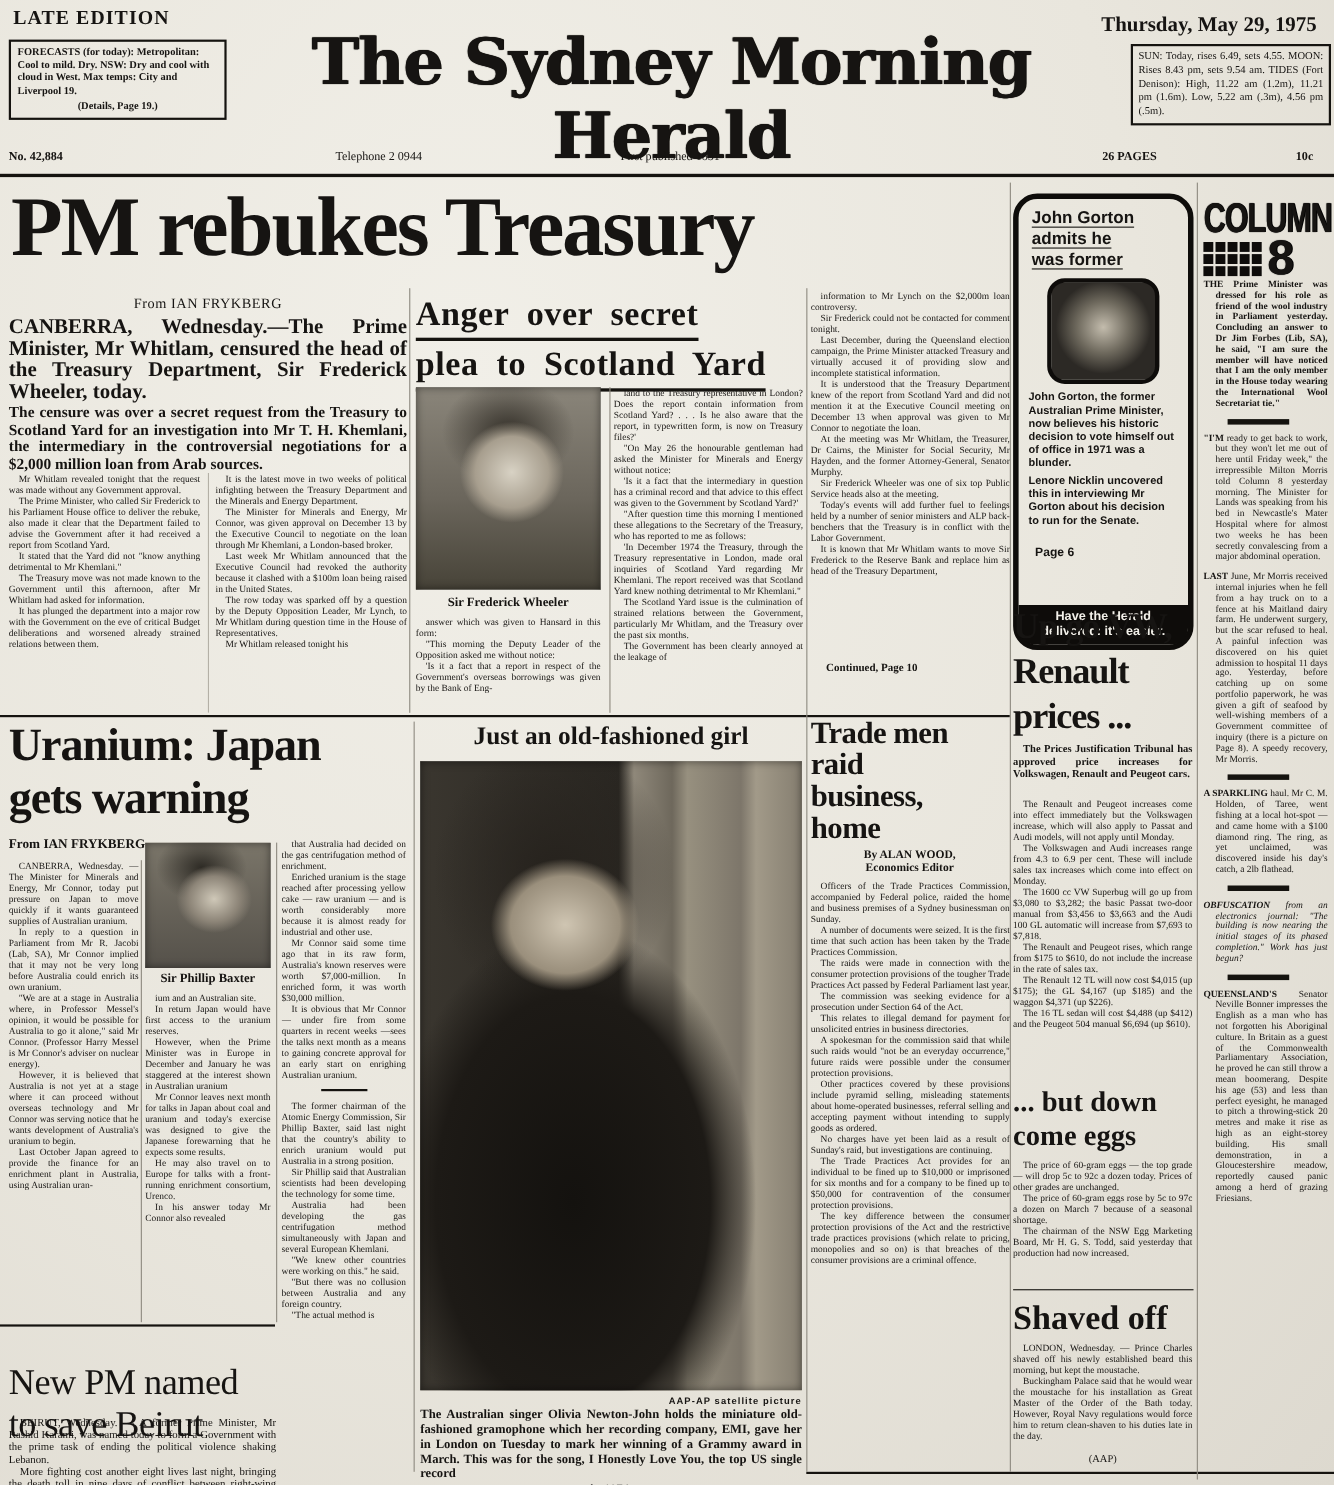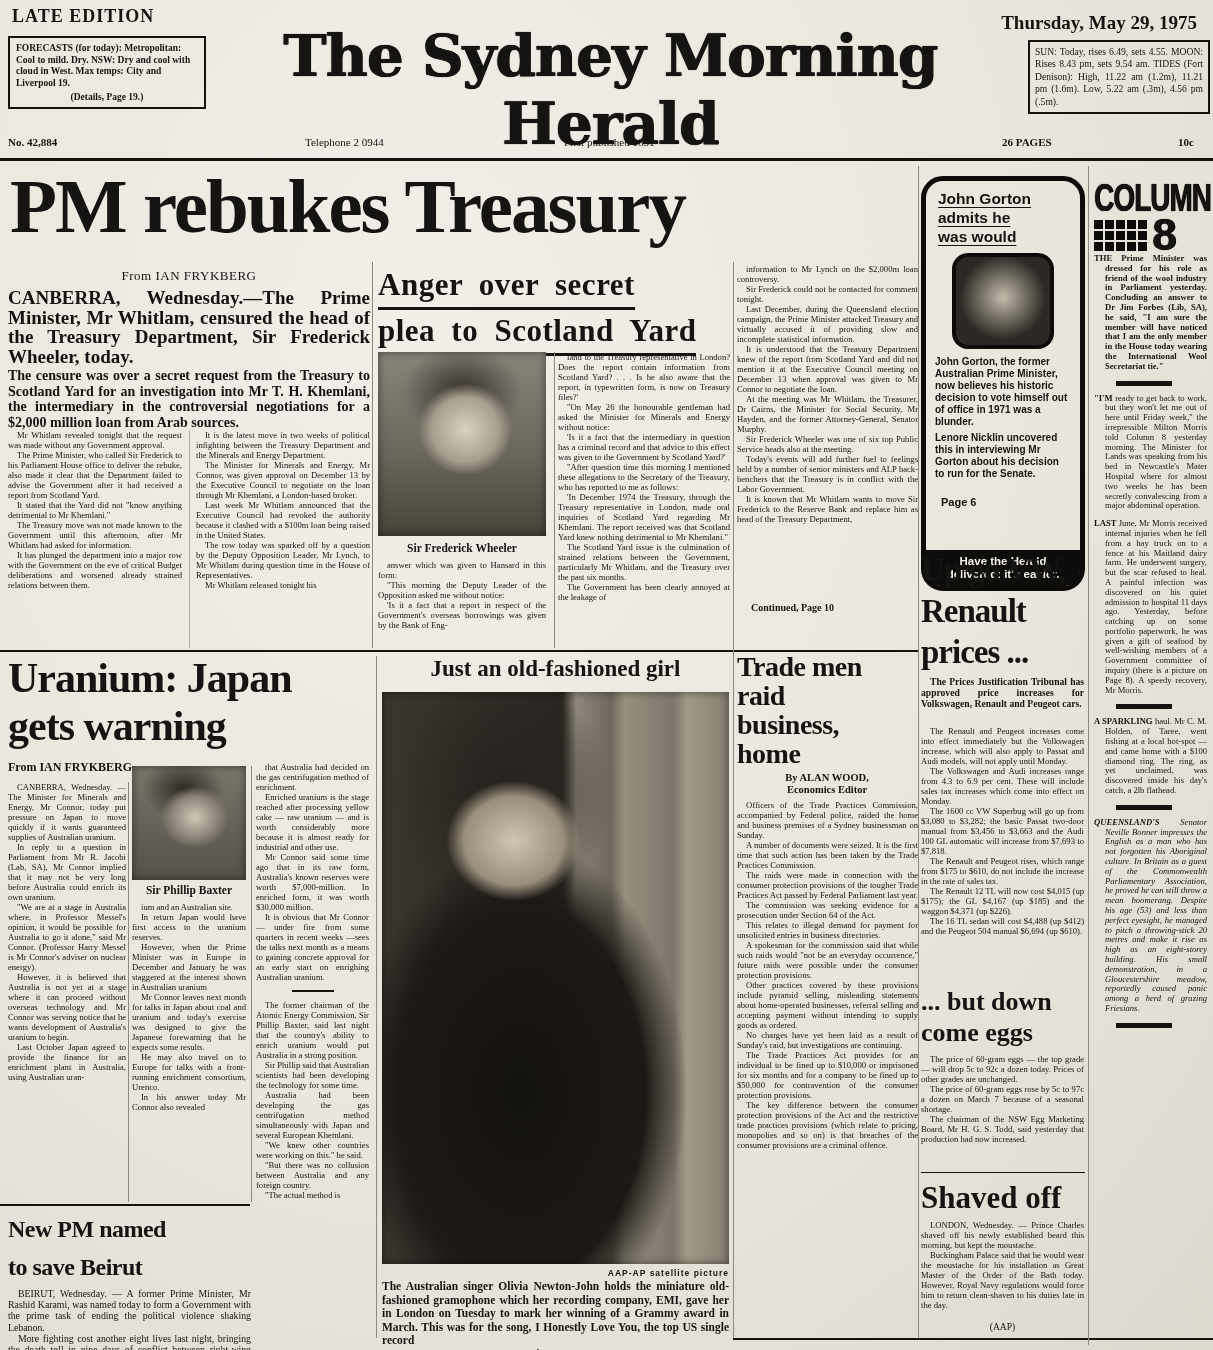--- a/index.html
+++ b/index.html
@@ -80,21 +80,21 @@
   
   .u-head{left:8px;top:654px;width:368px;font-size:42px;font-weight:bold;line-height:48px;letter-spacing:-1px;}
   .u-byline{left:8px;top:760px;font-size:12px;font-weight:bold;}
   .baxter{left:132px;top:766px;width:114px;height:114px;
     background:radial-gradient(ellipse 40% 36% at 55% 45%, #cfc8b8 0%, #8d8578 50%, rgba(0,0,0,0) 75%),
       radial-gradient(ellipse 60% 45% at 45% 20%, #2e2b25 0%, rgba(0,0,0,0) 60%),
       linear-gradient(180deg,#7a7569 0%,#55514a 100%);}
   .mini-rule{width:42px;height:2px;background:#15130f;margin:8px auto;}
 
   
-  .b-head{left:8px;top:1210px;width:250px;font-size:24px;font-weight:bold;line-height:38px;letter-spacing:-.5px;}
+  .b-head{left:8px;top:1238px;width:250px;font-size:33px;font-weight:normal;line-height:38px;letter-spacing:-.5px;}
   .b-paras{left:8px;top:1288px;width:243px;height:62px;font-size:9.8px;line-height:11.2px;overflow:hidden;}
   .b-paras p{margin:0;text-indent:10px;text-align:justify;}
 
   
   .o-head{left:382px;top:656px;width:347px;text-align:center;font-size:23px;font-weight:bold;}
   .o-photo{left:382px;top:692px;width:347px;height:572px;
     background:radial-gradient(ellipse 26% 14% at 38% 26%, #cfc5b2 0%, #9a8f7c 55%, rgba(0,0,0,0) 75%),
       radial-gradient(ellipse 60% 55% at 40% 70%, #14120f 0%, #1d1a16 60%, rgba(0,0,0,0) 80%),
       radial-gradient(ellipse 45% 30% at 35% 18%, #26221d 0%, rgba(0,0,0,0) 70%),
       linear-gradient(90deg,#3a362f 0%,#2a2722 52%,#8f887a 56%,#6e685c 66%,#97907f 70%,#7d766a 84%,#a29a89 88%,#857e70 100%);}
@@ -186,21 +186,21 @@
         <p>Today's events will add further fuel to feelings held by a number of senior ministers and ALP back-benchers that the Treasury is in conflict with the Labor Government.</p>
         <p>It is known that Mr Whitlam wants to move Sir Frederick to the Reserve Bank and replace him as head of the Treasury Department,</p>
       </div>
     <div class="continued">Continued, Page 10</div>
   </div>
 
   <div class="abs gbox">
     <div class="gtitle">
         <div>John Gorton</div>
         <div>admits he</div>
-        <div>was would</div>
+        <div>was former</div>
       </div>
     <div class="gphoto"></div>
     <div class="gbody">
         <p>John Gorton, the former Australian Prime Minister, now believes his historic decision to vote himself out of office in 1971 was a blunder.</p>
         <p>Lenore Nicklin uncovered this in interviewing Mr Gorton about his decision to run for the Senate.</p>
       </div>
     <div class="gpage">Page 6</div>
     <div class="gfoot">Have the Herald delivered: it's easier.</div>
   </div>
 
@@ -225,20 +225,21 @@
           <b></b>
       </div>
       <div class="c8eight">8</div>
     </div>
   </div>
   <div class="abs c8items">
       <div class="c8i"><b>THE </b>Prime Minister was dressed for his role as friend of the wool industry in Parliament yesterday. Concluding an answer to Dr Jim Forbes (Lib, SA), he said, "I am sure the member will have noticed that I am the only member in the House today wearing the International Wool Secretariat tie."</div>
       <div class="c8i"><b>"I'M </b>ready to get back to work, but they won't let me out of here until Friday week," the irrepressible Milton Morris told Column 8 yesterday morning. The Minister for Lands was speaking from his bed in Newcastle's Mater Hospital where for almost two weeks he has been secretly convalescing from a major abdominal operation.</div>
       <div class="c8i"><b>LAST </b>June, Mr Morris received internal injuries when he fell from a hay truck on to a fence at his Maitland dairy farm. He underwent surgery, but the scar refused to heal. A painful infection was discovered on his quiet admission to hospital 11 days ago. Yesterday, before catching up on some portfolio paperwork, he was given a gift of seafood by well-wishing members of a Government committee of inquiry (there is a picture on Page 8). A speedy recovery, Mr Morris.</div>
       <div class="c8i"><b>A SPARKLING </b>haul. Mr C. M. Holden, of Taree, went fishing at a local hot-spot — and came home with a $100 diamond ring. The ring, as yet unclaimed, was discovered inside his day's catch, a 2lb flathead.</div>
+      <div class="c8i"><b>OBFUSCATION </b>from an electronics journal: "The building is now nearing the initial stages of its phased completion." Work has just begun?</div>
       <div class="c8i"><b>QUEENSLAND'S </b>Senator Neville Bonner impresses the English as a man who has not forgotten his Aboriginal culture. In Britain as a guest of the Commonwealth Parliamentary Association, he proved he can still throw a mean boomerang. Despite his age (53) and less than perfect eyesight, he managed to pitch a throwing-stick 20 metres and make it rise as high as an eight-storey building. His small demonstration, in a Gloucestershire meadow, reportedly caused panic among a herd of grazing Friesians.</div>
     </div>
 
   <div class="abs u-head">
     <span>Uranium: Japan</span><br>
     <span>gets warning</span>
   </div>
   <div class="abs u-byline">From IAN FRYKBERG</div>
   <div class="abs pcol jt" style="left:8px;top:782px;width:118px;height:420px">
       <p>CANBERRA, Wednesday. — The Minister for Minerals and Energy, Mr Connor, today put pressure on Japan to move quickly if it wants guaranteed supplies of Australian uranium.</p>

